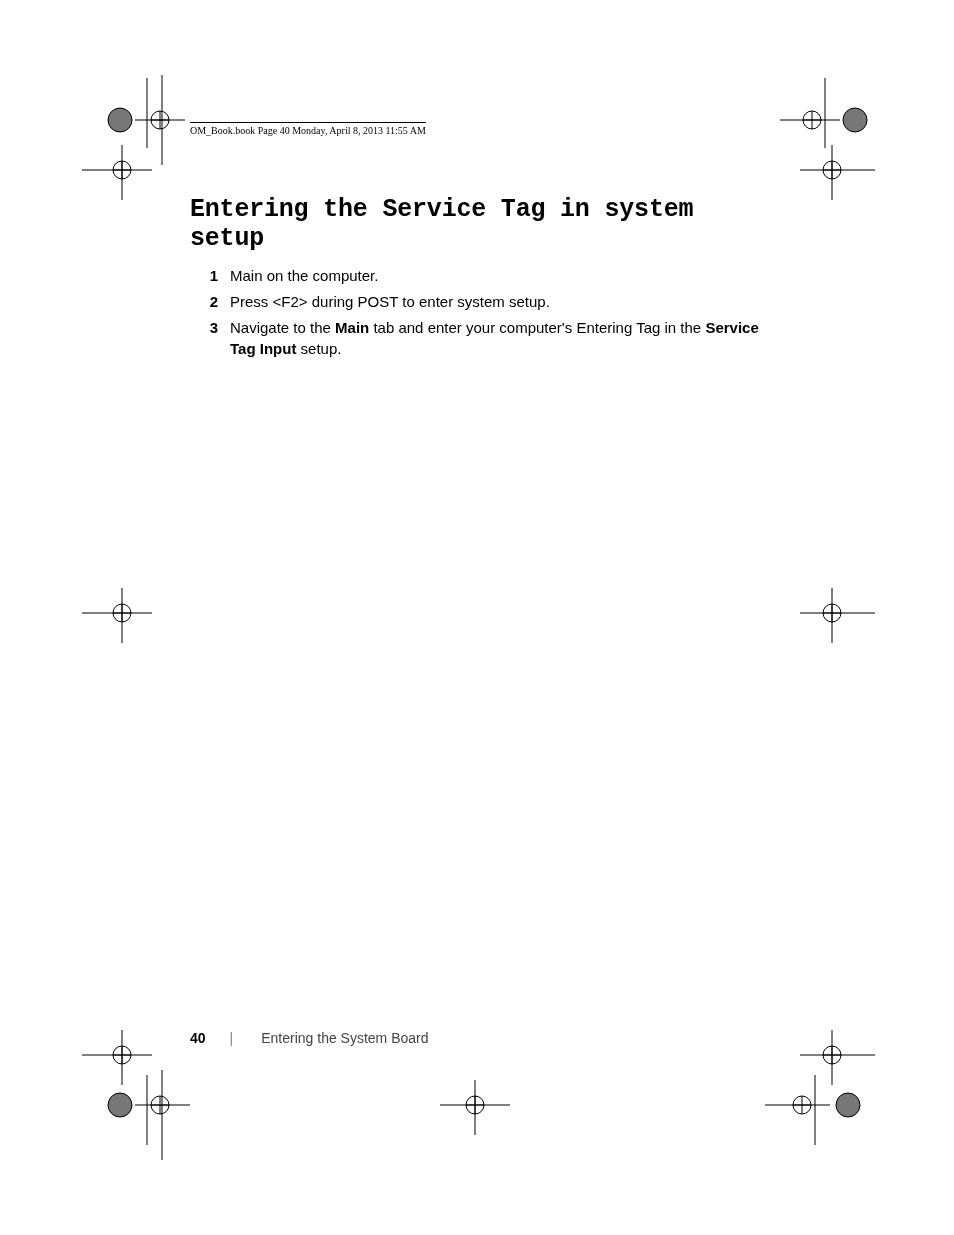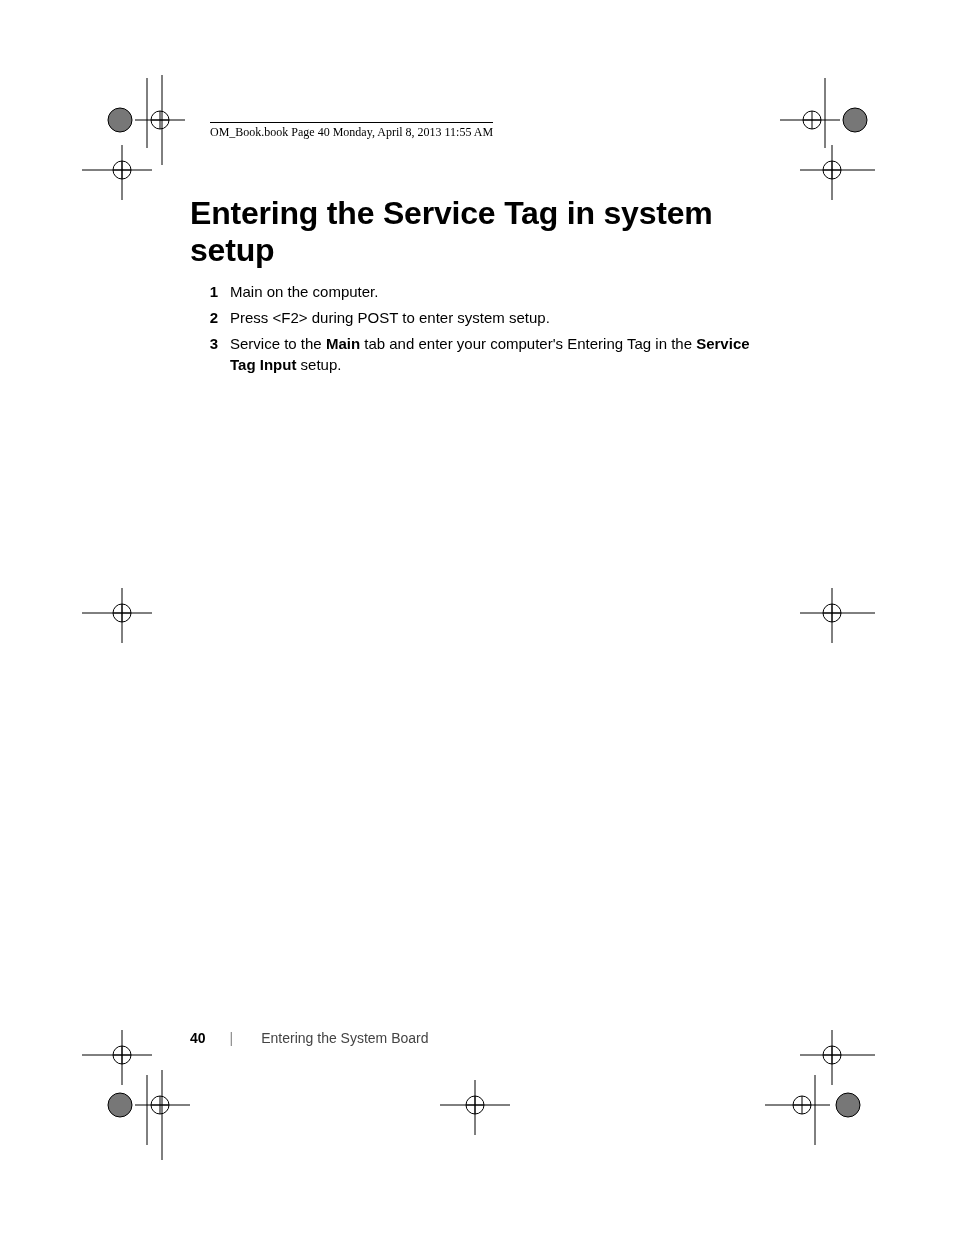--- a/index.html
+++ b/index.html
@@ -23,37 +23,37 @@
     fill: none;
   }
   .crop-mark .filled {
     fill: #555;
     stroke: #000;
   }
   .header-line {
     position: absolute;
     left: 190px;
     top: 122px;
-    font-size: 12px;
+    font-size: 10px;
     font-family: "Times New Roman", serif;
     border-top: 0.8px solid #000;
     padding-top: 2px;
-    margin-left: 20px;
   }
   .content {
     position: absolute;
     left: 190px;
     top: 195px;
     width: 580px;
   }
   h2.section-title {
     margin: 0 0 12px 0;
-    font-size: 32px;
+    font-size: 25px;
     font-weight: 600;
     letter-spacing: -0.2px;
+    font-family: Liberation Mono, monospace;
   }
   ol.steps {
     list-style: none;
     margin: 0;
     padding: 0;
     font-size: 15px;
     line-height: 1.45;
   }
   ol.steps li {
     display: flex;
@@ -107,21 +107,21 @@
       <span class="num">1</span>
       <span class="txt">Main on the computer.</span>
     </li>
     <li>
       <span class="num">2</span>
       <span class="txt">Press &lt;F2&gt; during POST to enter system setup.</span>
     </li>
     <li>
       <span class="num">3</span>
       <span class="txt">
-        <span>Service to the </span><b>Main</b><span> tab and enter your computer's Entering Tag in the </span><b>Service Tag Input</b><span> setup.</span>
+        <span>Navigate to the </span><b>Main</b><span> tab and enter your computer's Entering Tag in the </span><b>Service Tag Input</b><span> setup.</span>
       </span>
     </li>
   </ol>
 </div>
 
 <div class="footer">
   <span class="pn">40</span>
   <span class="sep">|</span>
   <span class="title">Entering the System Board</span>
 </div>

